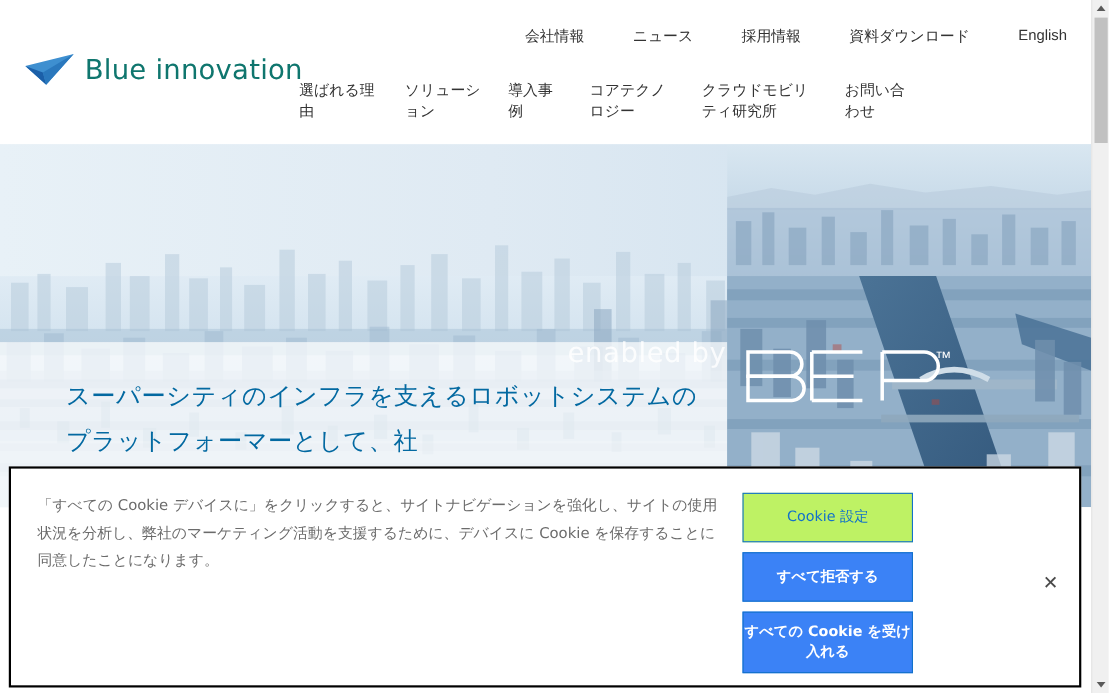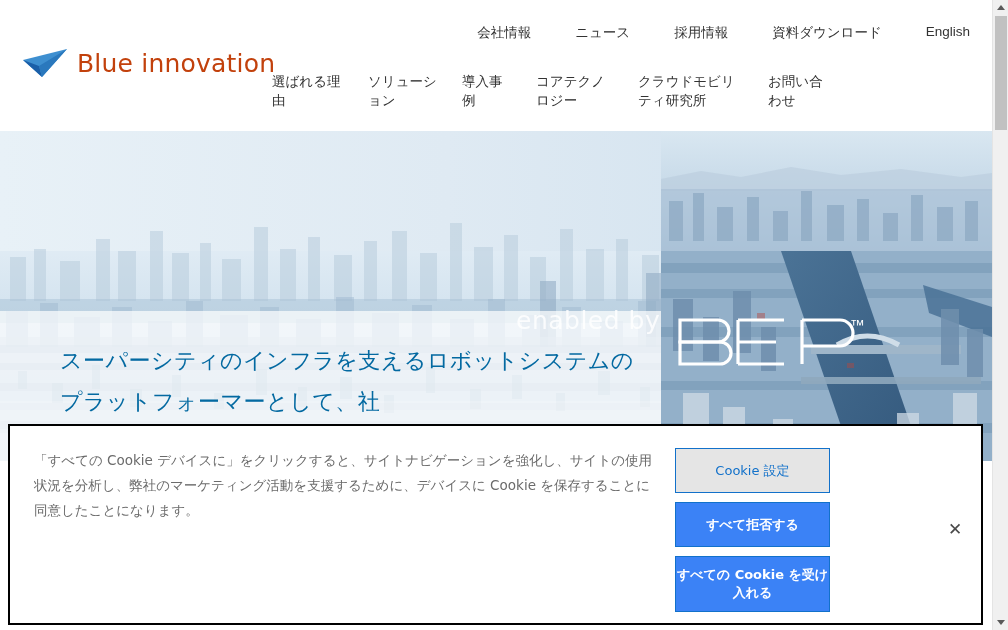--- a/index.html
+++ b/index.html
@@ -32,21 +32,21 @@
     z-index: 20;
   }
   #logo {
     position: absolute;
     left: 22px; top: 46px;
     display: flex; align-items: center; gap: 9px;
   }
   #logo-mark { width: 46px; height: 34px; display:block; }
   #logo-text {
     font-size: 25px;
-    color: #c2410c;
+    color: #0f766e;
     letter-spacing: .2px;
     font-family: "DejaVu Sans", sans-serif;
     font-weight: 400;
     white-space: nowrap;
   }
 
   
   #utility-nav {
     position: absolute;
     right: 22px; top: 24px;
@@ -166,21 +166,21 @@
     font-weight: bold;
     line-height: 18px;
     text-align: center;
     cursor: pointer;
     border: 1px solid #1271ca;
     font-family: "DejaVu Sans", sans-serif;
     display: flex; align-items: center; justify-content: center;
   }
   .ck-btn.outline {
     height: 45px;
-    background: #e5e5e5;
+    background: #bef264;
     color: #1271ca;
     font-weight: normal;
   }
   .ck-btn.solid {
     height: 45px;
     background: #3b82f6;
     color: #ffffff;
   }
   .ck-btn.solid.tall { height: 56px; }
   #cookie-close {

